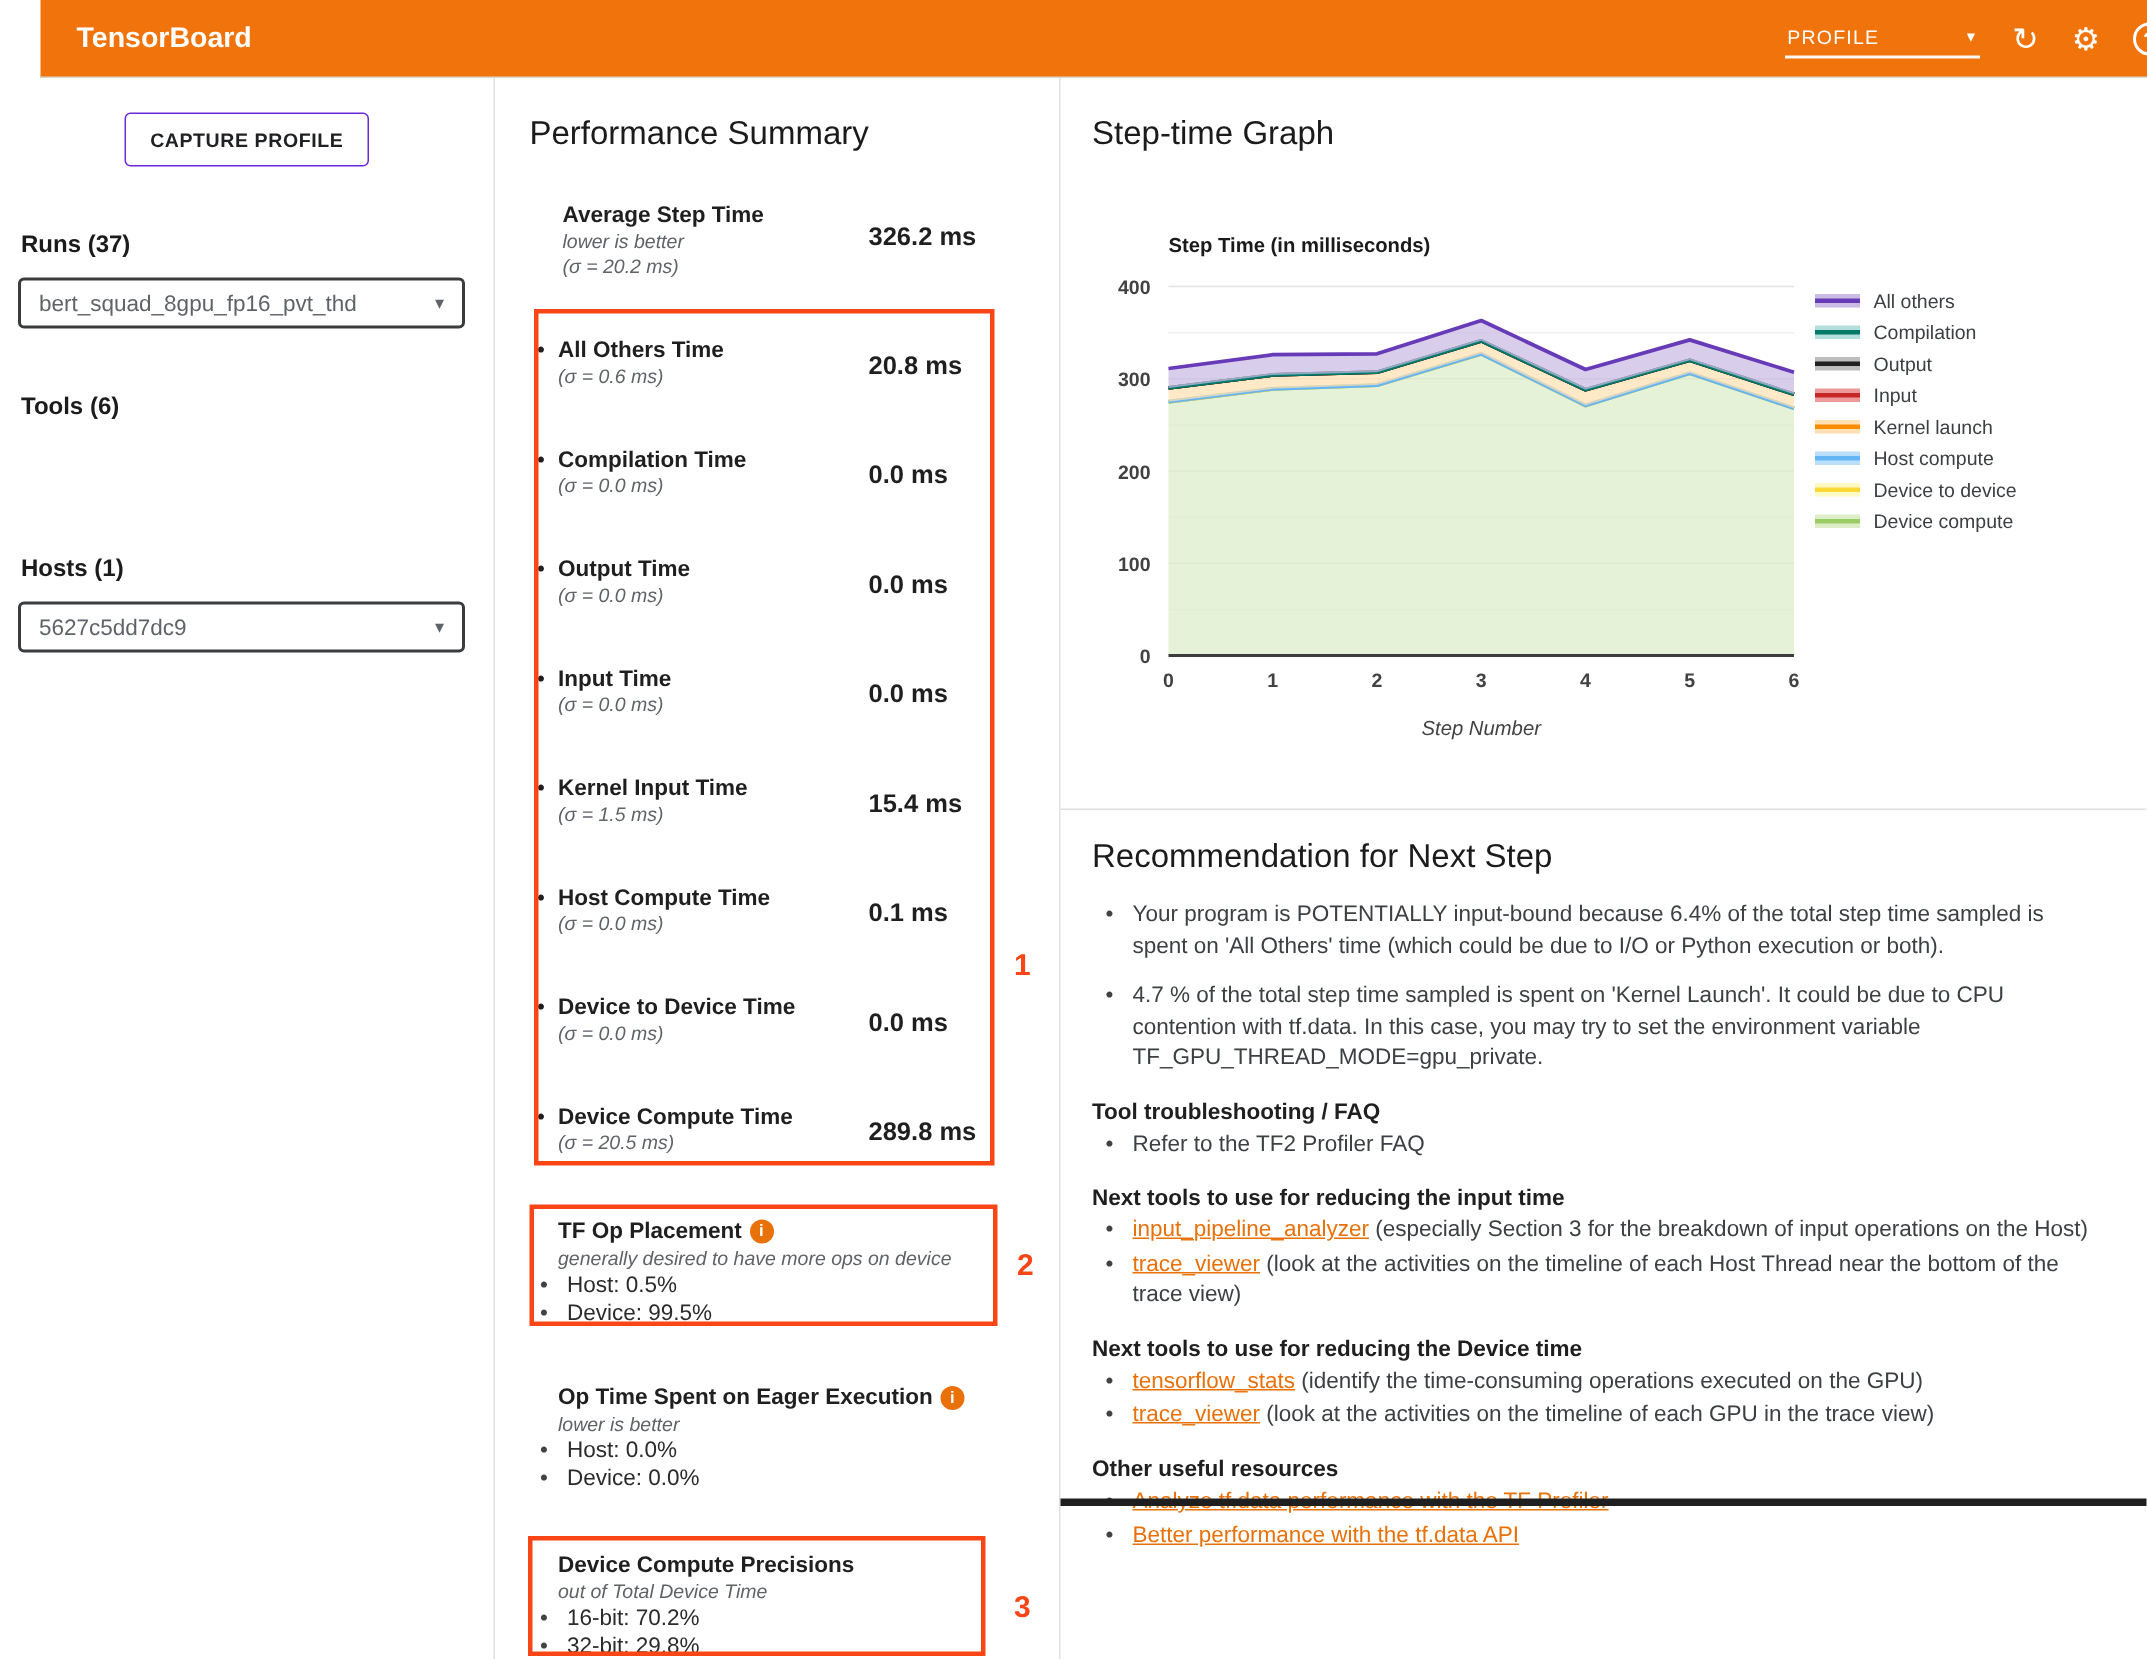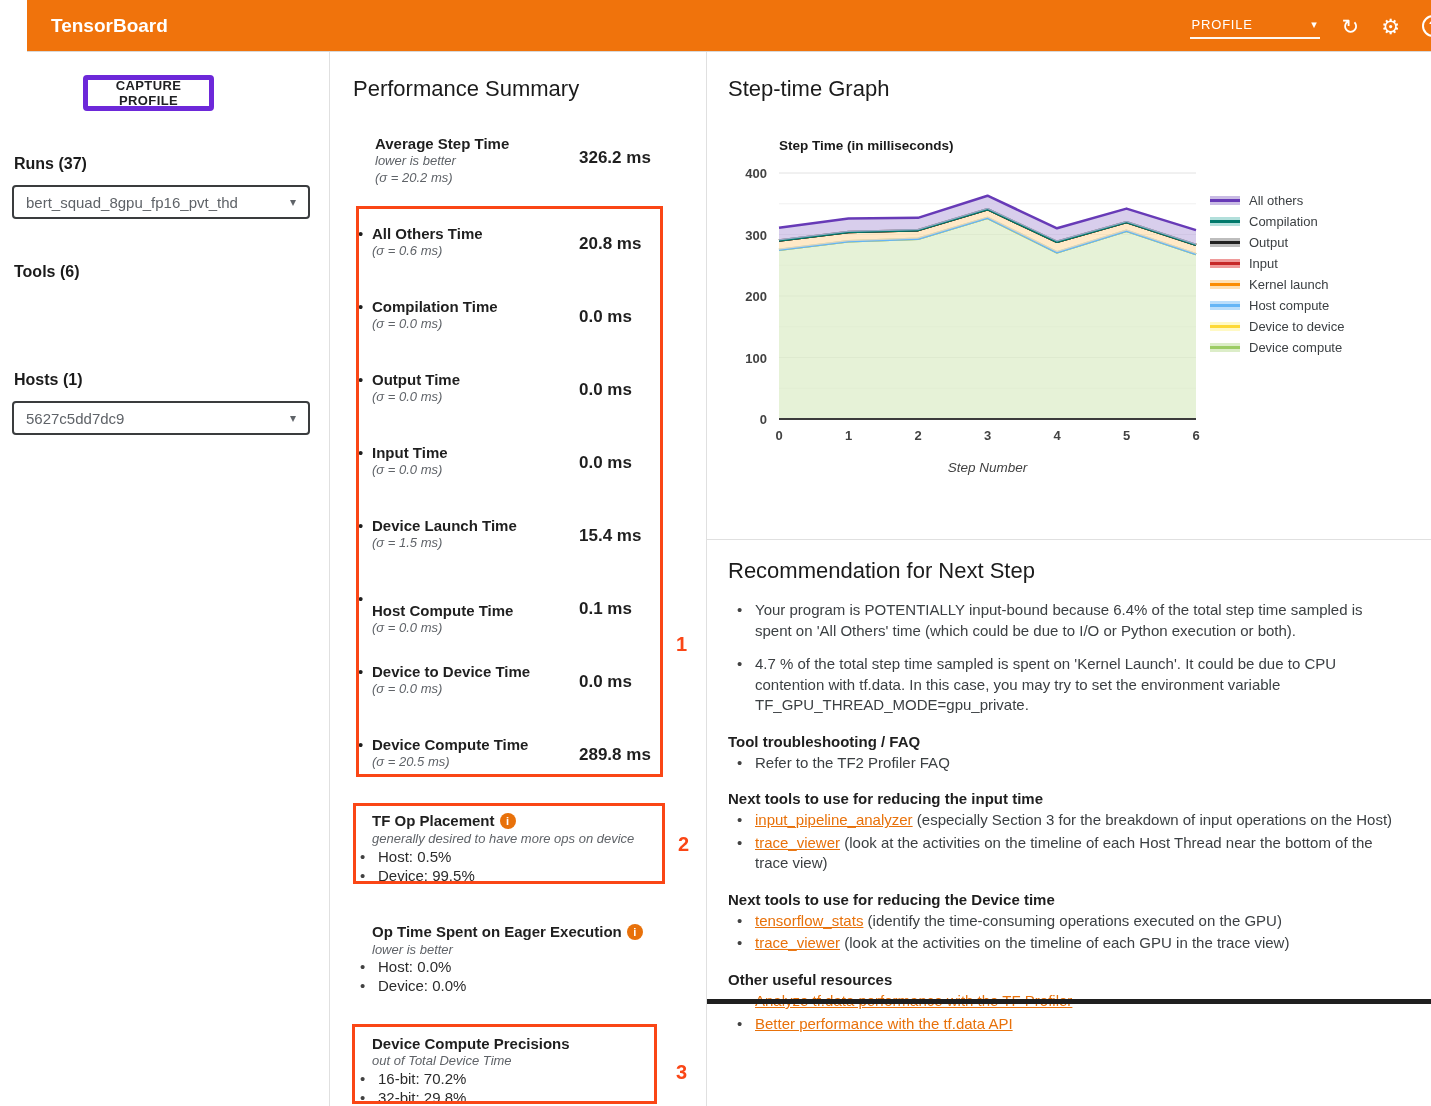--- a/index.html
+++ b/index.html
@@ -21,22 +21,22 @@
   .help-circle { width:22px; height:22px; border:2px solid #fff; border-radius:50%;
                  color:#fff; font-size:14px; font-weight:bold; display:flex;
                  align-items:center; justify-content:center; cursor:pointer; }
 
   
   .sidebar { position:absolute; left:0; top:52px; width:330px; height:1054px; border-right:1px solid #e0e0e0; }
   .midcol  { position:absolute; left:330px; top:52px; width:377px; height:1054px; border-right:1px solid #e0e0e0; }
   .rightcol{ position:absolute; left:707px; top:52px; width:724px; height:952px; }
 
   
-  .capture-btn { position:absolute; left:83px; top:23px; width:131px; height:36px;
-                 border:5px solid #6d28d9; border-radius:4px; background:#fff;
+  .capture-btn { position:absolute; left:83px; top:23px; width:163px; height:36px;
+                 border:1px solid #6d28d9; border-radius:4px; background:#fff;
                  font-size:13px; font-weight:bold; letter-spacing:.4px; color:#202124;
                  display:flex; align-items:center; justify-content:center; cursor:pointer; }
   .side-label { position:absolute; left:14px; font-size:16px; font-weight:bold; color:#1b1b1b; }
   .side-select { position:absolute; left:12px; width:298px; height:34px;
                  border:2px solid #3a3c3e; border-radius:4px; background:#fff;
                  display:flex; align-items:center; justify-content:space-between;
                  padding:0 12px; cursor:pointer; }
   .side-select .sel-text { font-size:15px; color:#5f6368; white-space:nowrap; overflow:hidden; }
   .caret-dark { color:#5f6368; font-size:12px; }
   .caret-dark::after, .nav-caret::after { content:"▾"; }
@@ -56,21 +56,21 @@
               font-style:normal; cursor:pointer; }
   .blist-item { position:absolute; left:48px; font-size:15px; color:#2b2b2b; }
   .blist-item::before { content:"•"; position:absolute; left:-18px; color:#424242; }
 
   
   .anno-box { position:absolute; border:3px solid #fa4616; pointer-events:none; z-index:40; }
   .anno-num { position:absolute; color:#fa4616; font-size:20px; font-weight:bold; z-index:40; pointer-events:none; }
 
   
   .stg-title { position:absolute; left:21px; top:24px; }
-  .chart-wrap { position:absolute; left:0; top:72px; width:724px; height:360px; }
+  .chart-wrap { position:absolute; left:0; top:90px; width:724px; height:360px; }
   .legend { position:absolute; left:503px; top:138px; }
   .legend-item { display:flex; align-items:center; height:21px; }
   .legend-swatch { position:relative; width:30px; height:9px; flex:0 0 30px; }
   .legend-swatch .line { position:absolute; left:0; top:3px; width:30px; height:3px; }
   .legend-text { font-size:13px; color:#3c4043; margin-left:9px; white-space:nowrap; }
   .right-divider { position:absolute; left:0; top:487px; width:724px; height:1px; background:#e0e0e0; }
   .bottom-bar { position:absolute; left:0; bottom:0; width:724px; height:5px; background:#1f1f1f; }
 
   
   .rec { position:absolute; left:21px; top:506px; width:692px; }
@@ -148,27 +148,27 @@
 
   <div class="mrow-bullet" style="top:392px;">•</div>
   <div class="mrow-label abs" style="top:392px;">
     <div class="metric-label">Input Time</div>
     <div class="metric-sub">(σ = 0.0 ms)</div>
   </div>
   <div class="metric-value mrow-value" style="top:401px;">0.0 ms</div>
 
   <div class="mrow-bullet" style="top:465px;">•</div>
   <div class="mrow-label abs" style="top:465px;">
-    <div class="metric-label">Device Launch Time</div>
+    <div class="metric-label">Kernel Input Time</div>
     <div class="metric-sub">(σ = 1.5 ms)</div>
   </div>
   <div class="metric-value mrow-value" style="top:474px;">15.4 ms</div>
 
   <div class="mrow-bullet" style="top:538px;">•</div>
-  <div class="mrow-label abs" style="top:538px;margin-top:12px;">
+  <div class="mrow-label abs" style="top:538px;">
     <div class="metric-label">Host Compute Time</div>
     <div class="metric-sub">(σ = 0.0 ms)</div>
   </div>
   <div class="metric-value mrow-value" style="top:547px;">0.1 ms</div>
 
   <div class="mrow-bullet" style="top:611px;">•</div>
   <div class="mrow-label abs" style="top:611px;">
     <div class="metric-label">Device to Device Time</div>
     <div class="metric-sub">(σ = 0.0 ms)</div>
   </div>

